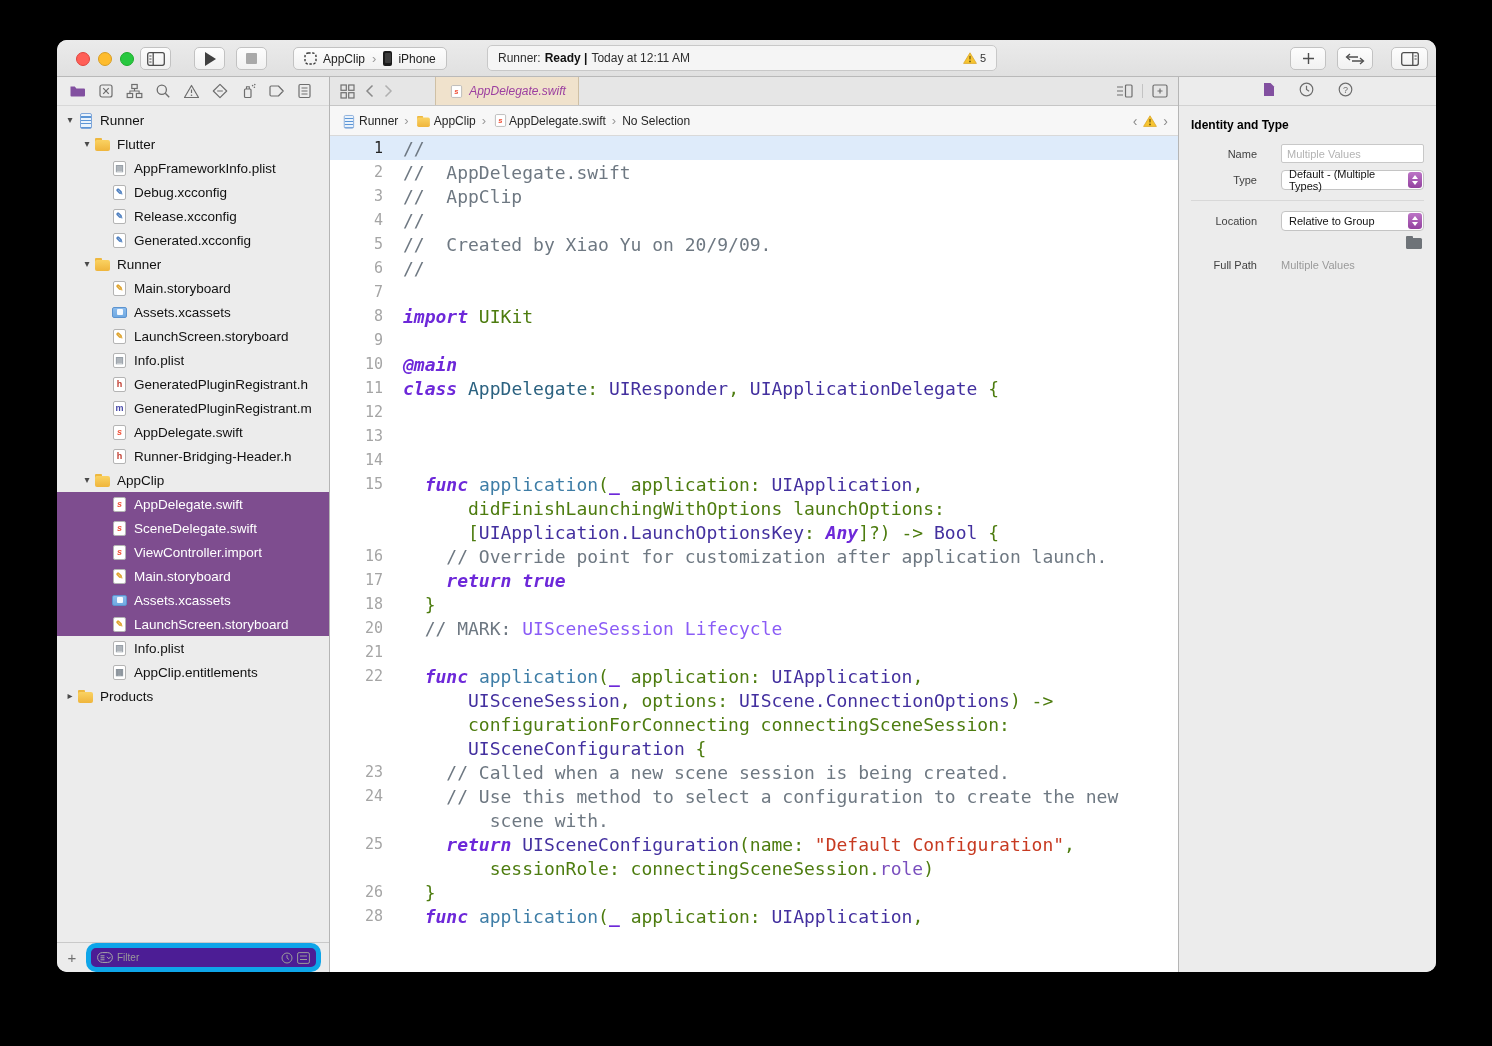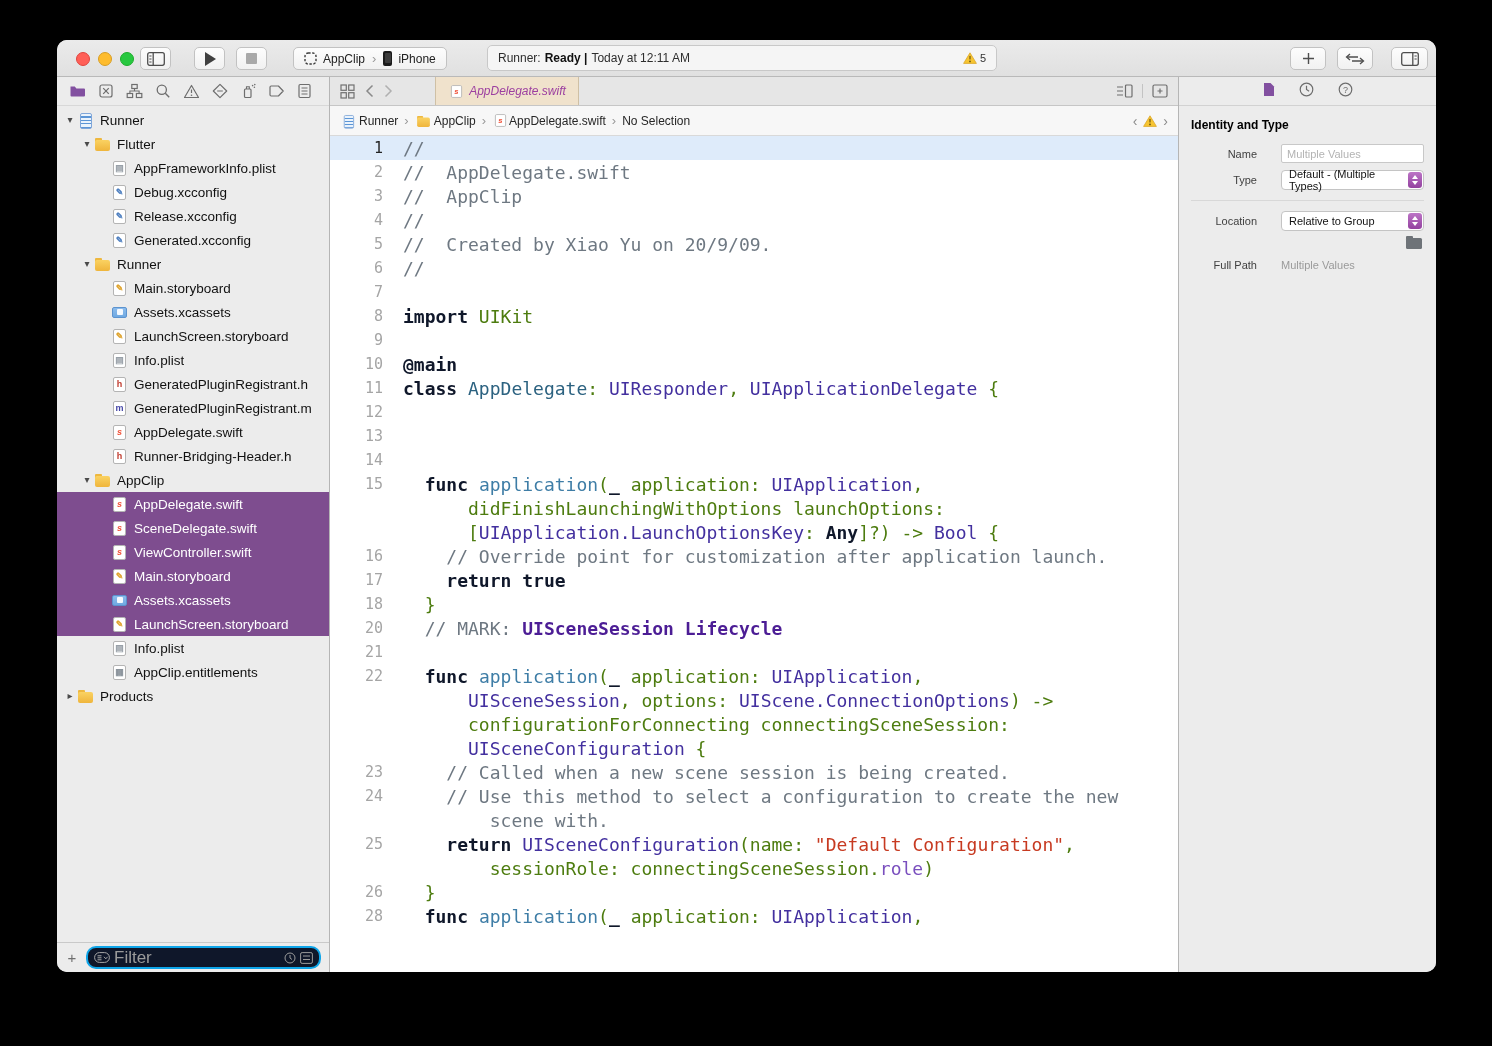--- a/index.html
+++ b/index.html
@@ -41,46 +41,46 @@
   .ic-folder::before{content:"";position:absolute;left:1px;top:1.5px;width:7px;height:4px;border-radius:1px 1px 0 0;background:#EEB83F;}
   .ic-folder::after{content:"";position:absolute;left:1px;top:3.5px;right:1px;bottom:1.5px;border-radius:2px;background:linear-gradient(#FAD262,#EFB53C);}
   .ic-project::after{content:"";position:absolute;left:3px;top:.5px;width:10px;height:14px;border:1px solid #7FA6D9;border-radius:2px;background:repeating-linear-gradient(#EAF3FC 0 2px,#5B95D6 2px 3.5px);}
   .ic-assets::after{content:"";position:absolute;inset:2.5px 1px;background:linear-gradient(#8CBCEC,#6FA9E2);border-radius:2px;border:.5px solid #5C93CF;}
   .ic-assets::before{content:"";position:absolute;width:6px;height:6px;background:#F4F9FF;border-radius:1px;z-index:1;left:5.5px;top:5px;}
   .icdoc{width:13px;height:15px;background:#fff;border:1px solid #B4B4B4;border-radius:2px;font:700 9px/1 "Liberation Sans",sans-serif;margin:0 7px 0 2px;}
   .mini{transform:scale(.85);margin-right:2px;}
   
   .filterbar{height:29px;flex:none;border-top:1px solid #C9C9C9;display:flex;align-items:center;padding:0 8px;gap:7px;}
   .plusbtn{font-size:15px;color:#6E6E6E;width:14px;text-align:center;}
-  .filterfield{flex:1;height:19px;background:#0f172a;border:2px solid #0ea5e9;border-radius:10px;display:flex;align-items:center;padding:0 6px;gap:4px;color:#9B9B9B;font-size:17px;}
+  .filterfield{flex:1;height:19px;background:#4c1d95;border:5px solid #0ea5e9;border-radius:10px;display:flex;align-items:center;padding:0 6px;gap:4px;color:#9B9B9B;font-size:10px;}
   .filterfield .ficons{margin-left:auto;display:flex;gap:4px;align-items:center;}
   
   .tabbar{height:28px;flex:none;background:#E6E6E6;border-bottom:1px solid #C6C6C6;position:relative;display:flex;align-items:center;}
   .tabbar .lefticons{display:flex;align-items:center;gap:10px;padding-left:10px;}
   .tab{position:absolute;left:105px;top:0;bottom:0;width:142px;background:#F0E2CC;border-left:1px solid #CFC0A5;border-right:1px solid #CFC0A5;display:flex;align-items:center;justify-content:center;gap:4px;font-size:12px;font-style:italic;color:#9C3FA0;}
   .tabbar .righticons{position:absolute;right:10px;display:flex;align-items:center;gap:9px;}
   .vdiv{width:1px;height:14px;background:#C3C3C3;}
   .jumpbar{height:29px;flex:none;background:#F7F7F7;border-bottom:1px solid #D9D9D9;display:flex;align-items:center;padding:0 10px;font-size:12px;color:#262626;position:relative;}
   .crumb{display:flex;align-items:center;}
   .crumbsep{color:#999;margin:0 6px;font-size:13px;}
   .jumpbar .jright{position:absolute;right:10px;display:flex;align-items:center;gap:6px;color:#8A8A8A;font-size:14px;}
   .codearea{flex:1;overflow:hidden;position:relative;font-family:"DejaVu Sans Mono",monospace;font-size:18px;}
   .crow{height:24px;display:flex;align-items:center;white-space:pre;}
   .crow.hl{background:#DEEBFA;}
   .gut{width:53px;flex:none;text-align:right;font-size:15px;color:#A5A5A5;}
   .crow.hl .gut{color:#242424;}
   .cline{padding-left:20px;}
-  .tk-kw{color:#0f172a;font-weight:700;}
+  .tk-kw{color:#6d28d9;font-weight:700;font-style:italic;}
   .tk-type{color:#43309F;}
   .tk-decl{color:#2C6280;}
   .tk-fn{color:#3E7DA6;}
   .tk-cmt{color:#6E7882;}
   .tk-str{color:#C73A21;}
   .tk-prop{color:#7A4FBE;}
-  .tk-mark{color:#4c1d95;font-weight:700;}
+  .tk-mark{color:#8b5cf6;font-weight:400;}
   .tk-pln{color:#4d7c0f;}
   
   .ibar{height:28px;flex:none;border-bottom:1px solid #D2D2D2;display:flex;align-items:center;justify-content:center;gap:24px;}
   .ibody{padding:10px 12px;font-size:11px;color:#3A3A3A;}
   .ititle{font-size:12px;font-weight:700;color:#000;margin:2px 0 12px;}
   .irow{display:flex;align-items:center;margin-bottom:7px;}
   .ilabel{width:66px;flex:none;text-align:right;margin-right:24px;color:#3F3F3F;}
   .ifield{flex:1;height:19px;background:#fff;border:1px solid #C8C8C8;border-radius:2px;display:flex;align-items:center;padding:0 5px;color:#B3B3B3;box-sizing:border-box;}
   .ipopup{flex:1;height:20px;background:#fff;border:1px solid #C4C4C4;border-radius:4px;display:flex;align-items:center;padding:0 20px 0 7px;color:#111;position:relative;box-sizing:border-box;}
   .stepper{position:absolute;right:1px;top:1px;bottom:1px;width:14px;border-radius:3px;background:linear-gradient(#BC74C6,#93429F);display:flex;flex-direction:column;align-items:center;justify-content:center;gap:2px;}
@@ -319,21 +319,21 @@
             <span class="tlabel">AppDelegate.swift</span>
           </div>
           <div class="trow sel" style="padding-left: 40px;">
             <span class="disc"></span>
             <span class="tico icdoc" style="color: rgb(240, 81, 56); font-style: italic;">s</span>
             <span class="tlabel">SceneDelegate.swift</span>
           </div>
           <div class="trow sel" style="padding-left: 40px;">
             <span class="disc"></span>
             <span class="tico icdoc" style="color: rgb(240, 81, 56); font-style: italic;">s</span>
-            <span class="tlabel">ViewController.swift</span>
+            <span class="tlabel">ViewController.import</span>
           </div>
           <div class="trow sel" style="padding-left: 40px;">
             <span class="disc"></span>
             <span class="tico icdoc" style="color: rgb(223, 163, 44);">✎</span>
             <span class="tlabel">Main.storyboard</span>
           </div>
           <div class="trow sel" style="padding-left: 40px;">
             <span class="disc"></span>
             <span class="tico ic-assets"></span>
             <span class="tlabel">Assets.xcassets</span>

